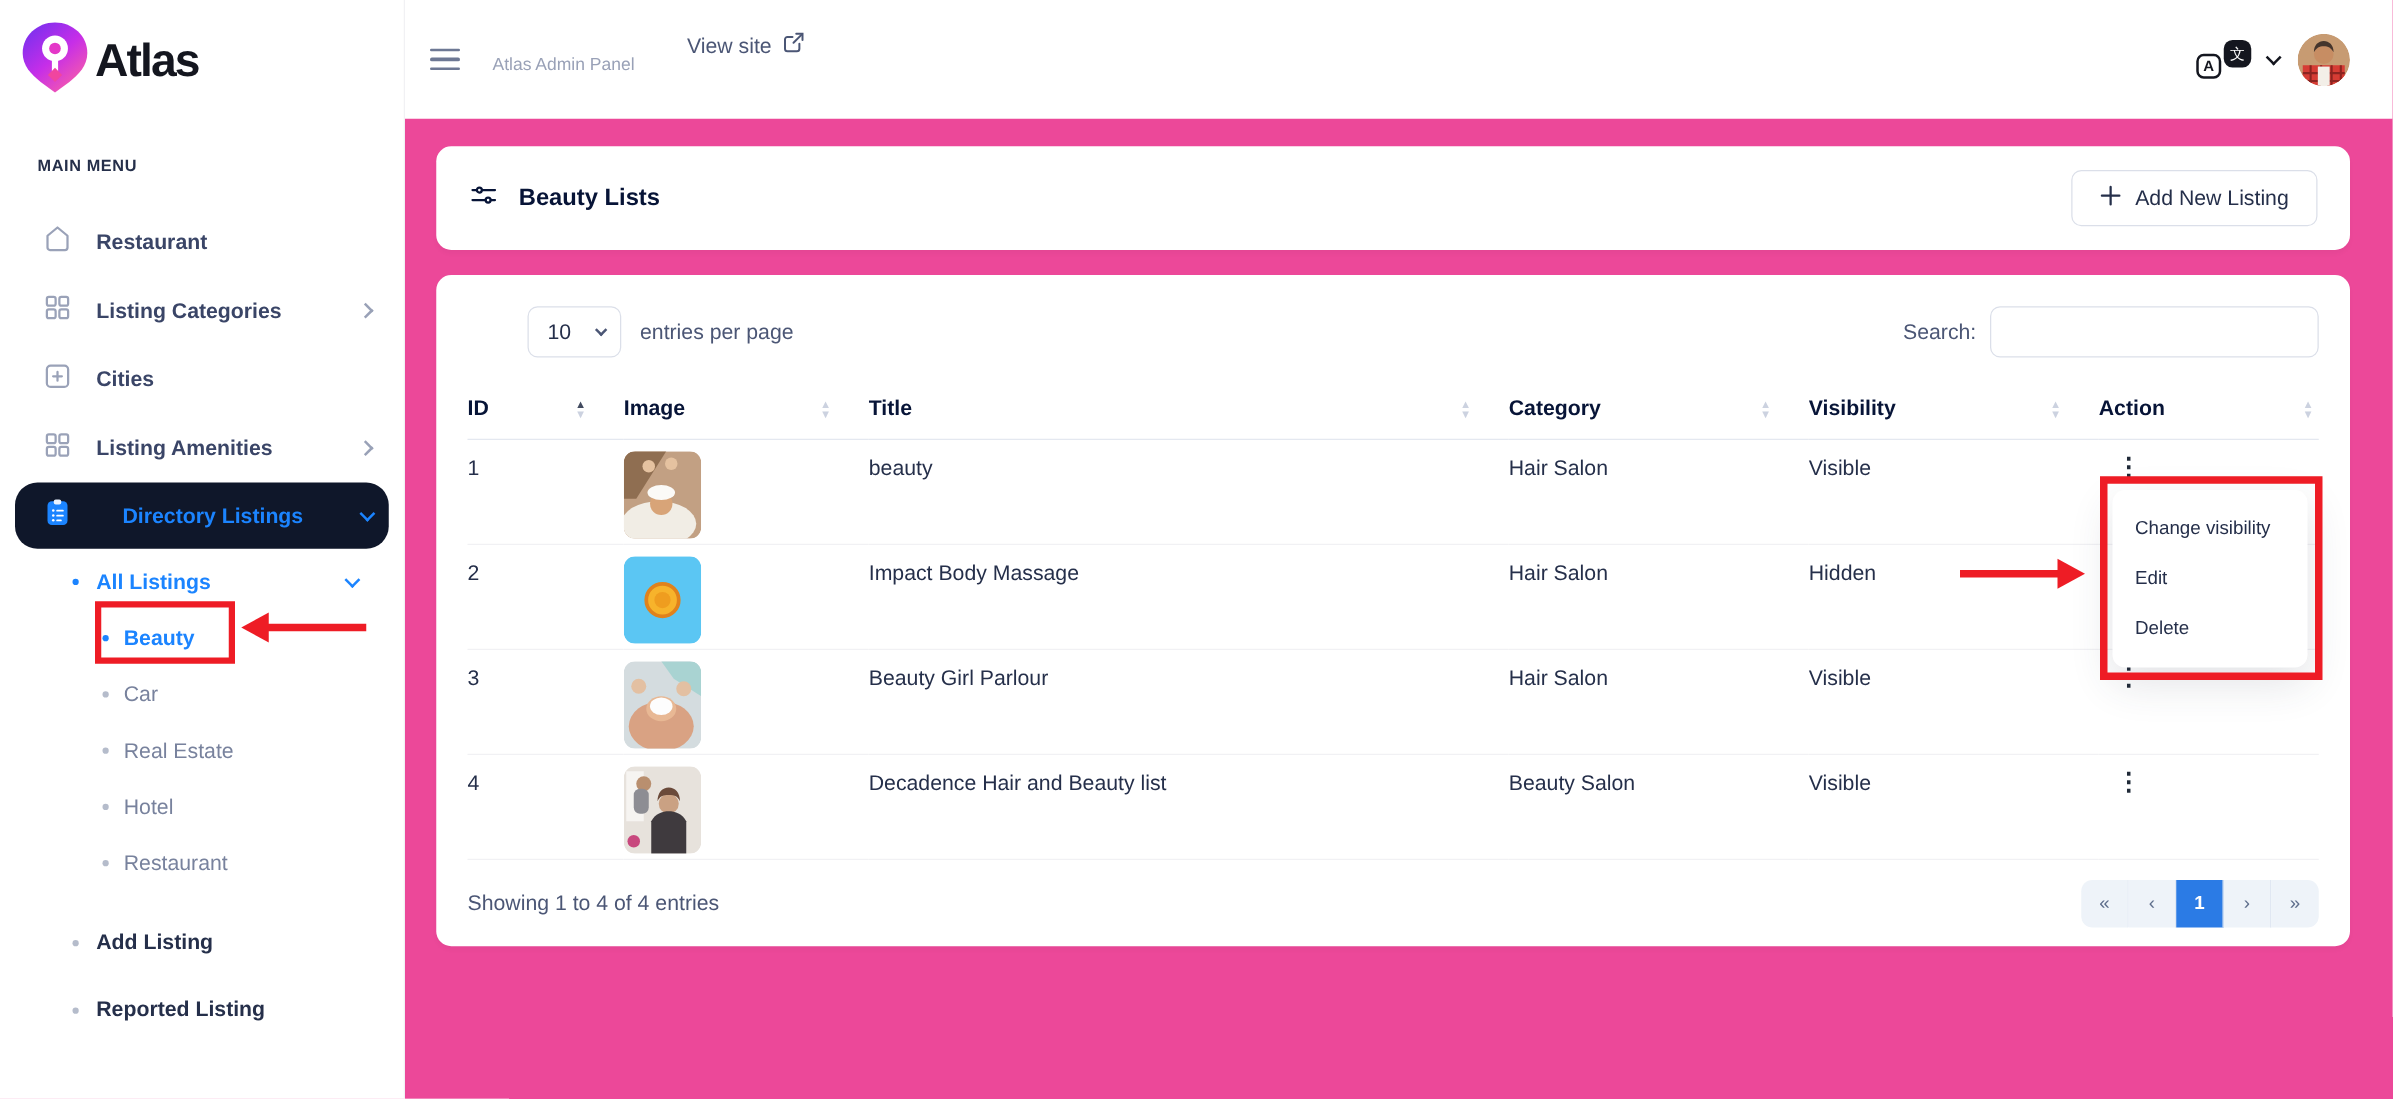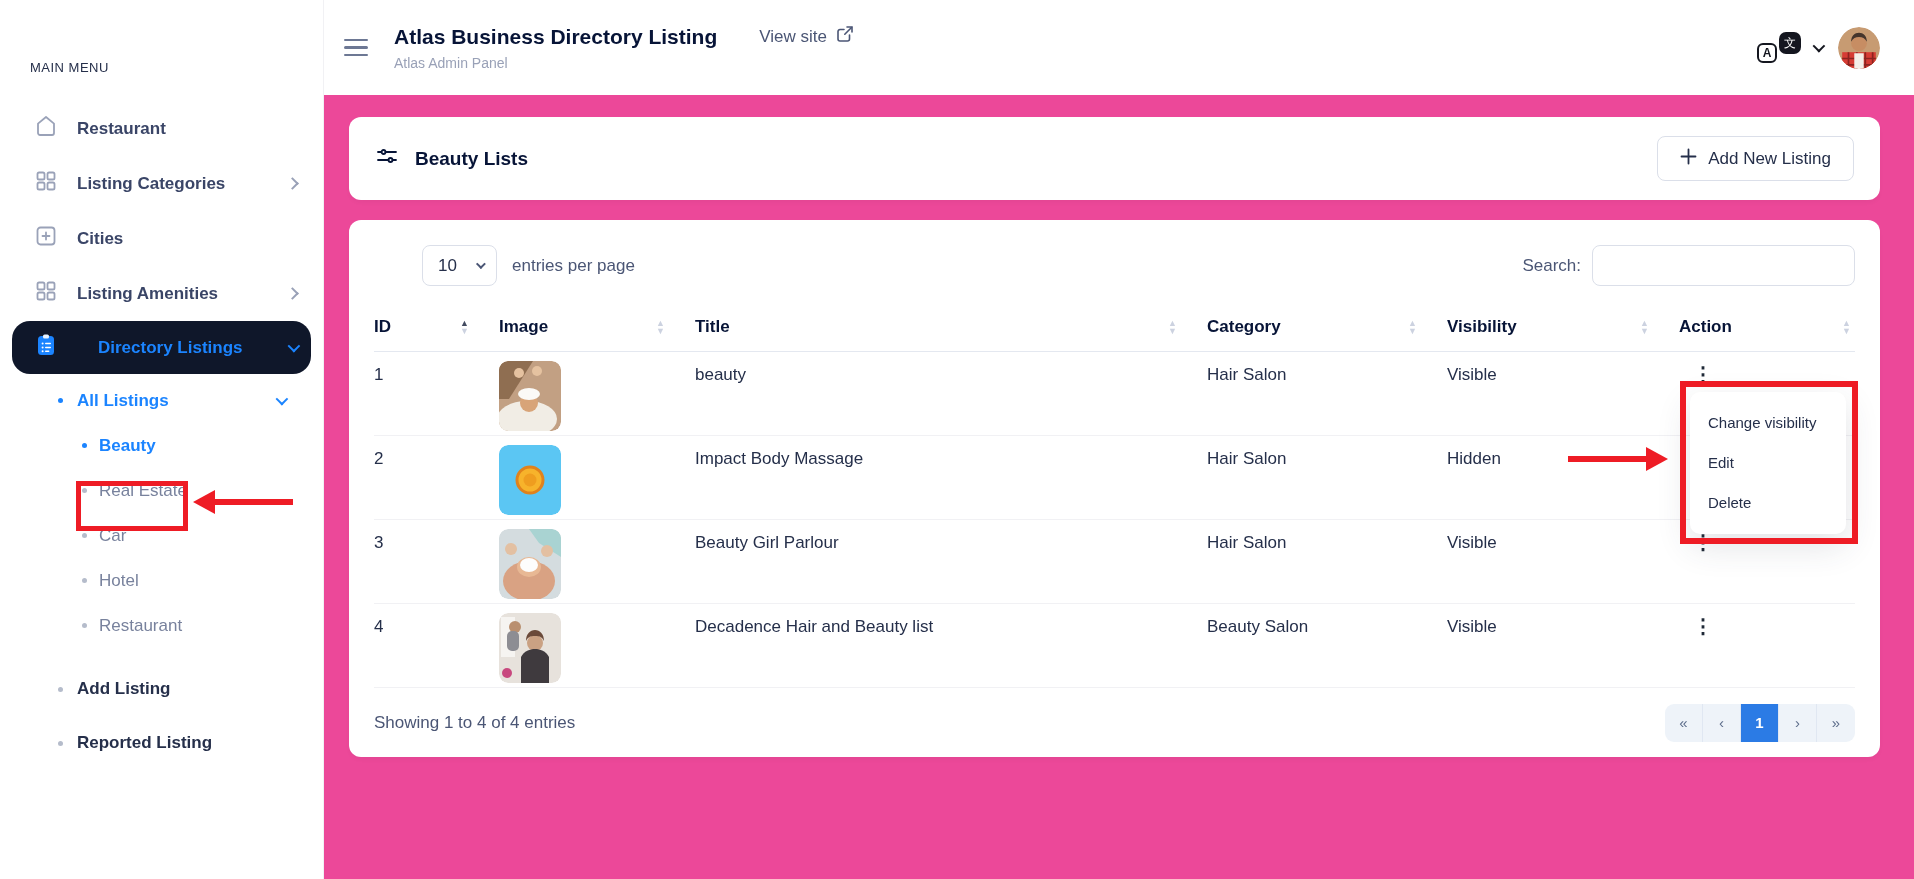--- a/index.html
+++ b/index.html
@@ -13,21 +13,21 @@
   }
   .app { display:flex; width:1914px; height:879px; }
 
   
   .sidebar {
     flex:0 0 324px; width:324px; background:#fff;
     border-right:1px solid #f1f1f4; padding-top:16px;
   }
   .logo { display:flex; align-items:center; gap:4px; padding-left:16px; }
   .logo-text { font-size:37px; font-weight:700; color:#14161f; letter-spacing:-1.5px; }
-  .menu-label { margin:44px 0 14px 30px; font-size:13px; font-weight:400; color:#252f4a; letter-spacing:.5px; }
+  .menu-label { margin:44px 0 14px 30px; font-size:13px; font-weight:700; color:#252f4a; letter-spacing:.5px; }
   .nav { margin-top:26px; }
   .nav-item {
     display:flex; align-items:center; gap:19px; height:55px;
     padding:0 26px 0 34px; font-size:17px; font-weight:600; color:#3a4567; cursor:pointer;
   }
   .nav-item svg { flex:0 0 24px; }
   .nav-item .chev { margin-left:auto; color:#99a1b7; }
   .nav-item.active {
     margin:0 12px; padding:0 14px 0 22px; height:53px;
     background:#0f172a; border-radius:18px; color:#1b84ff;gap:40px;
@@ -114,20 +114,39 @@
   .arrow.to-left { left:193px; top:490px; }
   .arrow.to-left .shaft { left:20px; width:80px; }
   .arrow.to-left .head { left:0; border-right:22px solid #ee1c25; }
 </style>
 </head>
 <body>
 
 <div class="app">
 
   <aside class="sidebar">
+    <div class="logo">
+      <span>
+        <svg width="56" height="60" viewBox="0 0 54 58">
+          <defs>
+            <linearGradient id="gpin" x1="0" y1="0" x2="0.8" y2="1">
+              <stop offset="0" stop-color="#6b30f0"></stop>
+              <stop offset="0.55" stop-color="#c62ee8"></stop>
+              <stop offset="1" stop-color="#fb5fa6"></stop>
+            </linearGradient>
+          </defs>
+          <path d="M27 2c13.8 0 25 10.4 25 23.6 0 9.8-6.6 16.6-13.9 22.3L27 56l-11.1-8.1C8.6 42.2 2 35.4 2 25.6 2 12.4 13.2 2 27 2Z" fill="url(#gpin)"></path>
+          <circle cx="27" cy="22" r="10" fill="#ffffff"></circle>
+          <circle cx="27" cy="22" r="4.5" fill="#e438c8"></circle>
+          <rect x="24.6" y="29" width="4.8" height="11" fill="#ffffff"></rect>
+          <path d="M27 37l5.5 5.5L27 48l-5.5-5.5z" fill="#f0459f"></path>
+        </svg>
+      </span>
+      <span class="logo-text">Atlas</span>
+    </div>
 
     <div class="menu-label">MAIN MENU</div>
 
     <nav class="nav">
       <div class="nav-item">
         <span>
           <svg width="24" height="24" viewBox="0 0 24 24" fill="none" stroke="#9aa2b8" stroke-width="1.8" stroke-linejoin="round">
               <path d="M4 9.6 12 3l8 6.6V19a2 2 0 0 1-2 2H6a2 2 0 0 1-2-2V9.6Z"></path>
             </svg>
         </span>
@@ -192,25 +211,25 @@
           <span class="bullet"></span>
           <span>All Listings</span>
           <i class="chev d"></i>
         </div>
         <div class="sub-item lvl2 active2">
           <span class="bullet"></span>
           <span>Beauty</span>
         </div>
         <div class="sub-item lvl2">
           <span class="bullet"></span>
-          <span>Real Estate</span>
+          <span>Car</span>
         </div>
         <div class="sub-item lvl2">
           <span class="bullet"></span>
-          <span>Car</span>
+          <span>Real Estate</span>
         </div>
         <div class="sub-item lvl2">
           <span class="bullet"></span>
           <span>Hotel</span>
         </div>
         <div class="sub-item lvl2">
           <span class="bullet"></span>
           <span>Restaurant</span>
         </div>
 
@@ -230,21 +249,20 @@
 
   <div class="main">
 
     <header class="topbar">
       <div class="burger">
           <i></i>
           <i></i>
           <i></i>
         </div>
       <div class="title-block">
-        <div class="tb-title">Atlas Business Directory Listing</div>
         <div class="tb-sub">Atlas Admin Panel</div>
       </div>
       <div class="view-site">
         <span>View site</span>
         <span>
           <svg width="18" height="18" viewBox="0 0 18 18" fill="none" stroke="#4b5675" stroke-width="1.6" stroke-linecap="round">
               <path d="M13.5 10v4a2 2 0 0 1-2 2H4a2 2 0 0 1-2-2V6.5a2 2 0 0 1 2-2h4"></path>
               <path d="M11 2h5v5"></path>
               <path d="M15.5 2.5 8.8 9.2"></path>
             </svg>

